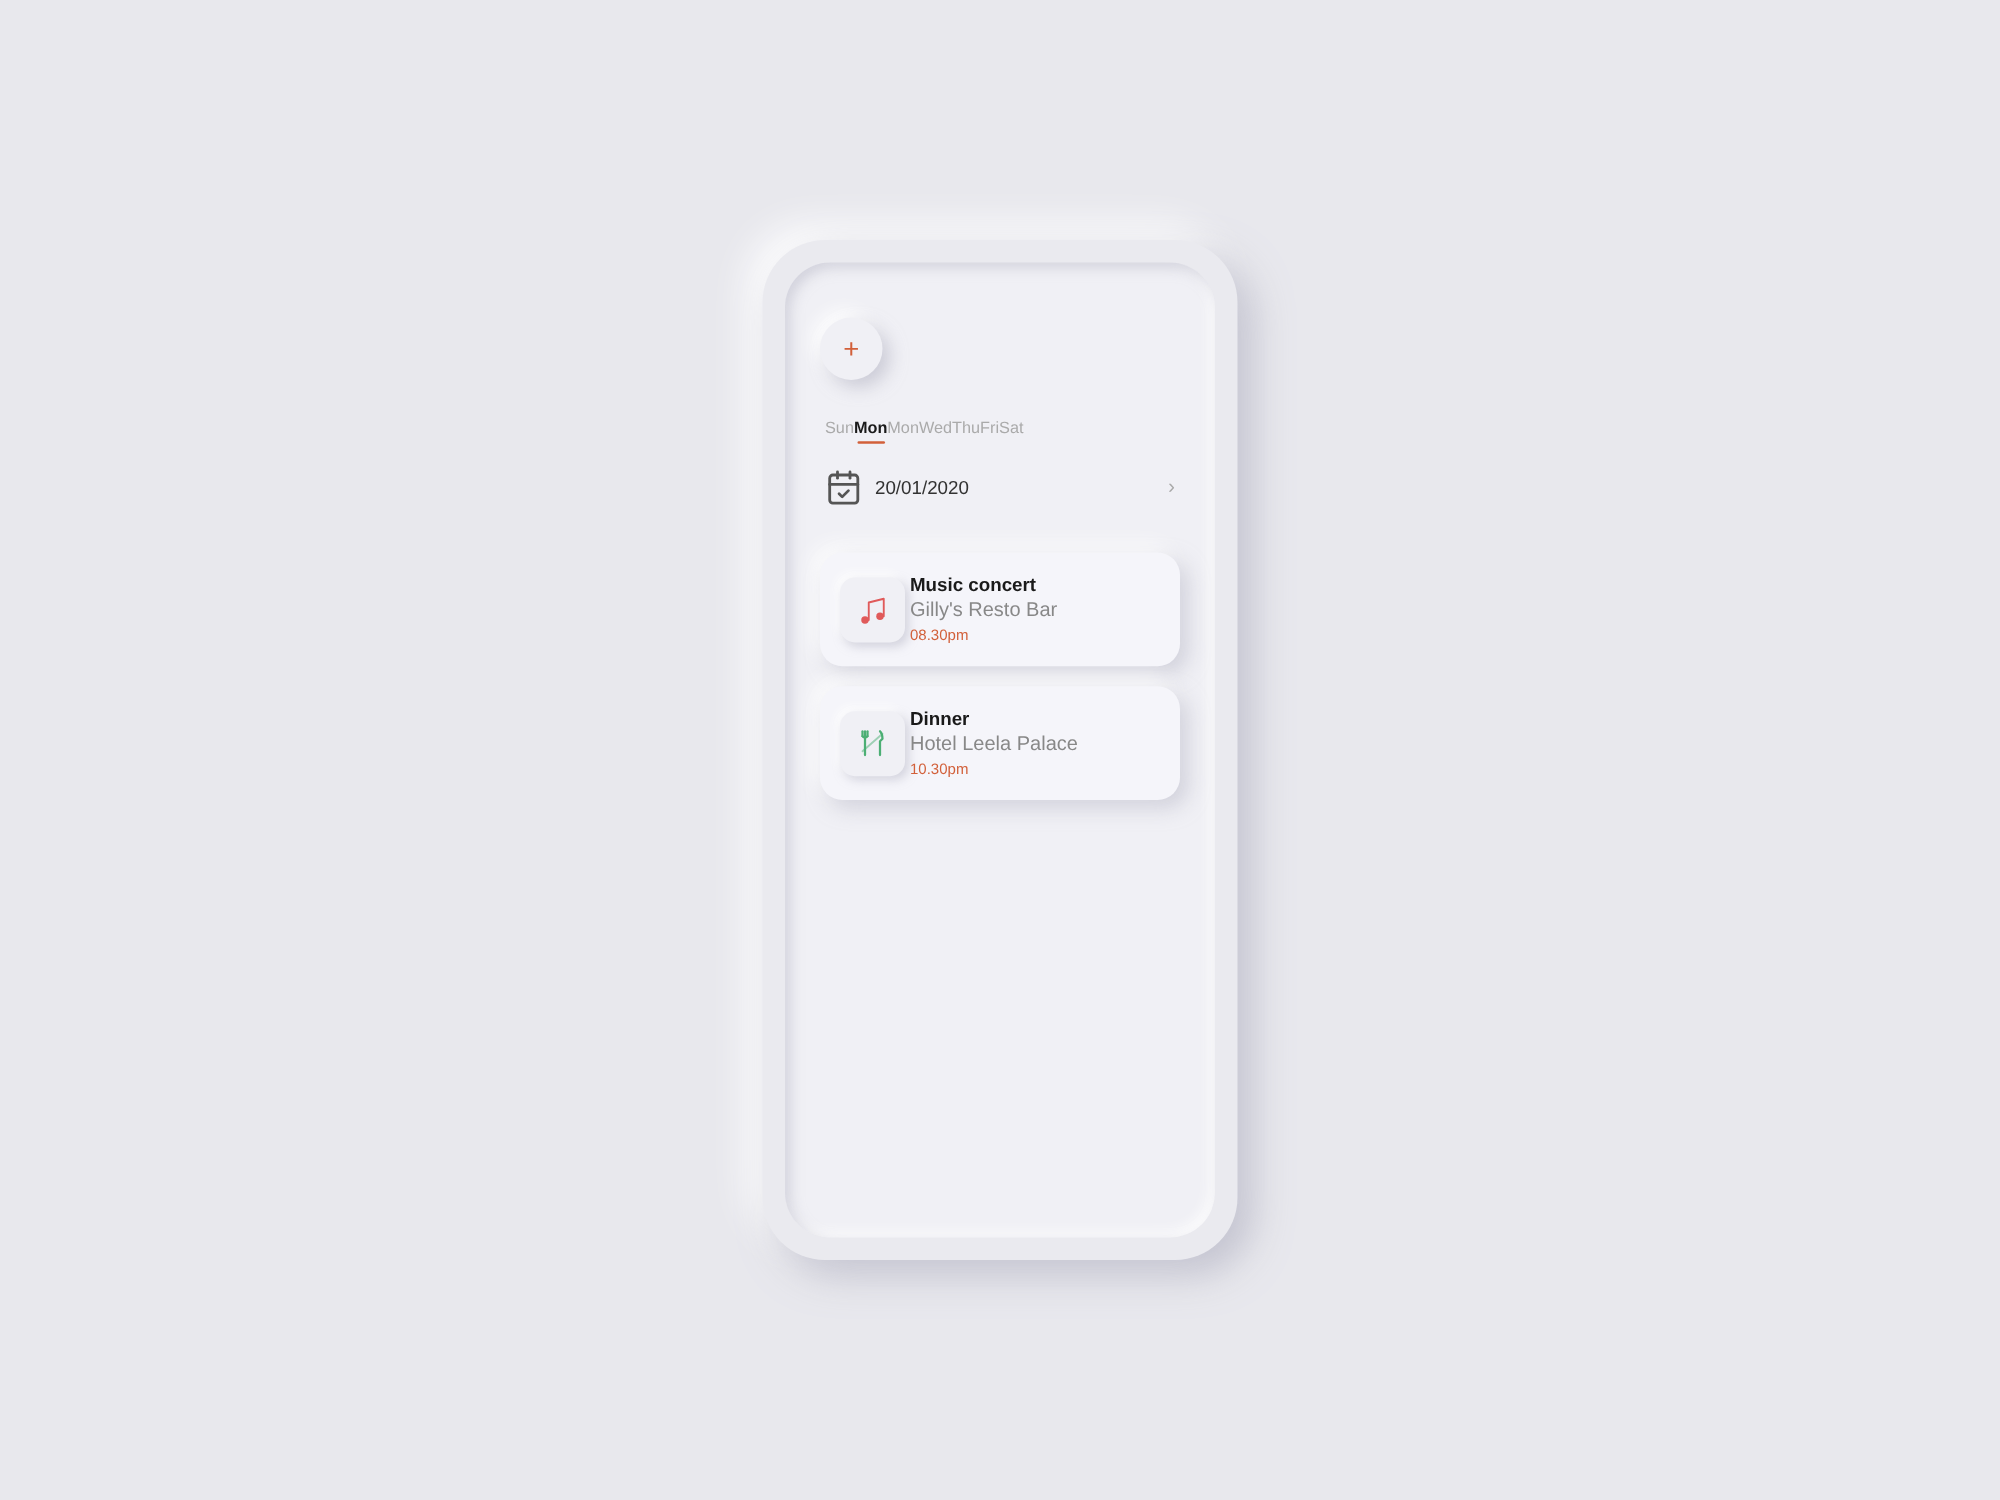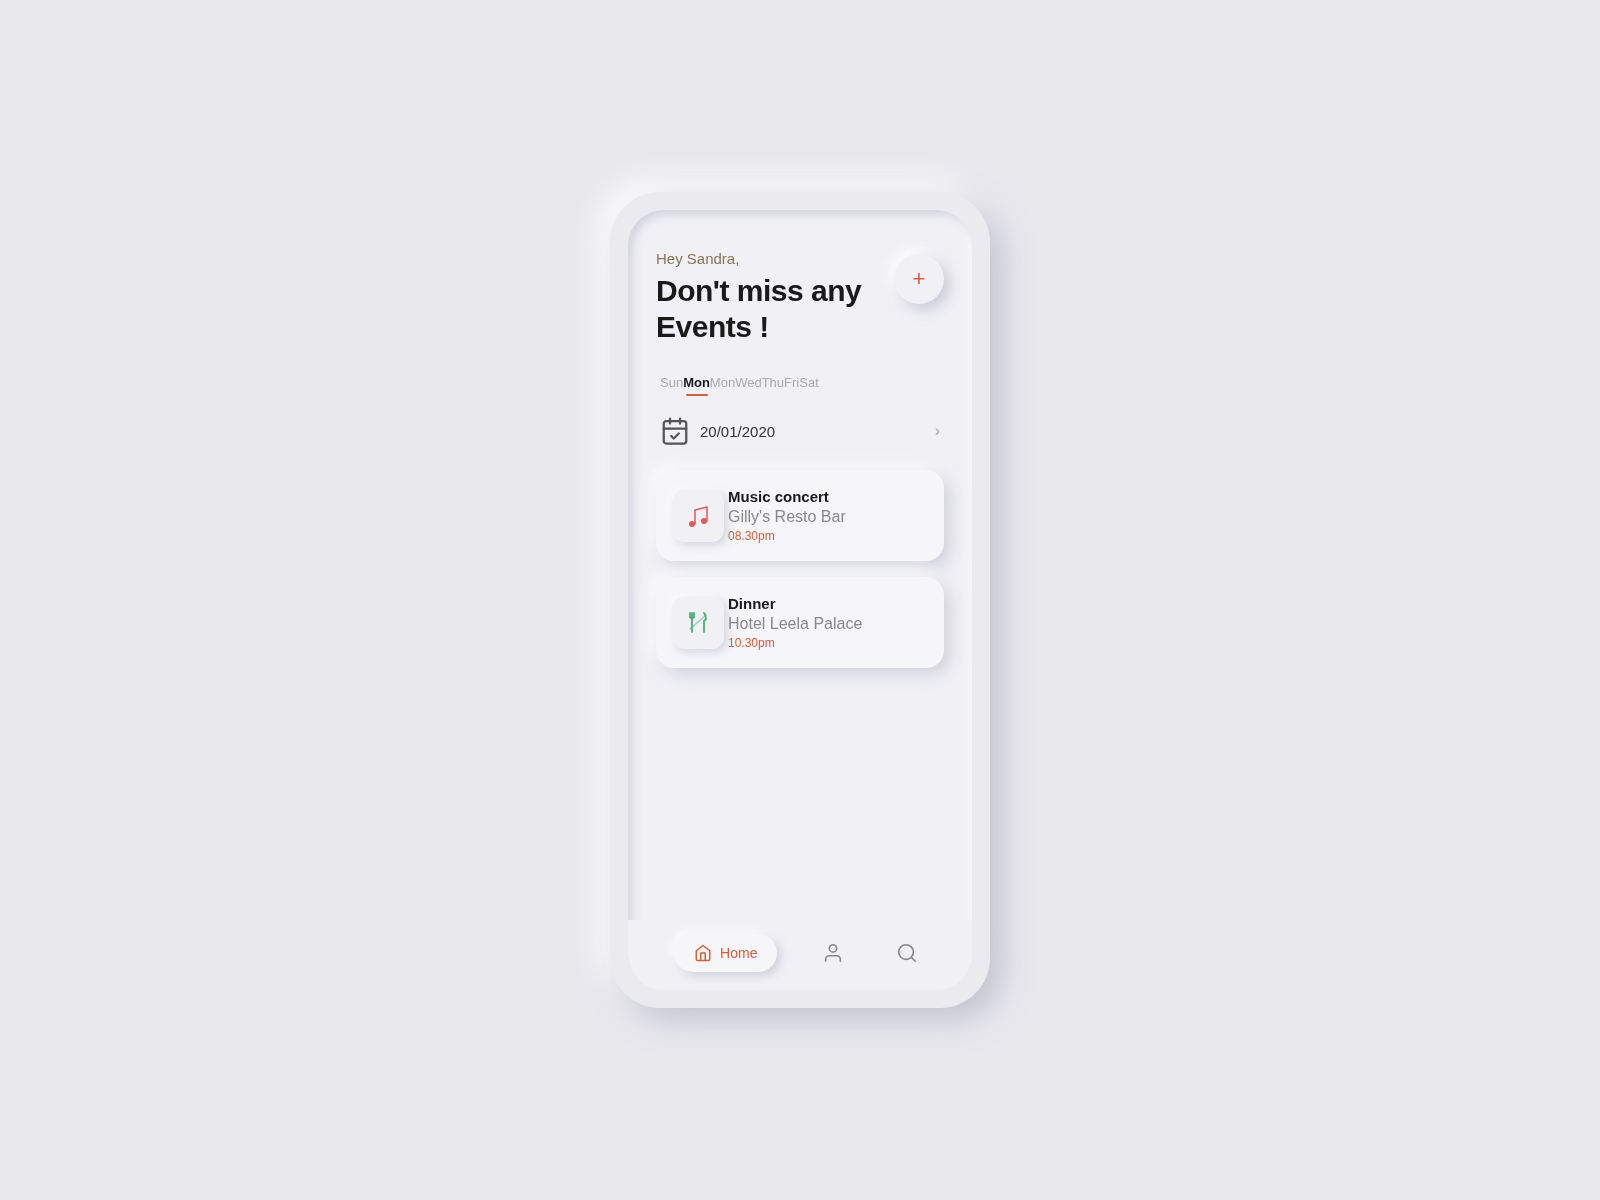--- a/index.html
+++ b/index.html
@@ -118,21 +118,21 @@
       height: 2px;
       background: #d2603a;
       border-radius: 2px;
     }
 
     
     .date-row {
       display: flex;
       align-items: center;
       justify-content: space-between;
-      margin-bottom: 24px;
+      margin-bottom: 37px;
       padding: 0 4px;
     }
 
     .date-left {
       display: flex;
       align-items: center;
       gap: 10px;
     }
 
     .calendar-icon {
@@ -247,27 +247,20 @@
     }
   </style>
 </head>
 <body>
 
 <div class="phone-outer">
   <div class="phone-inner">
     <div class="screen-content">
 
       <div class="header">
-        <div class="header-text">
-          <div class="greeting">Hey Sandra,</div>
-          <div class="headline">
-            <span>Don't miss any</span><br>
-            <span>Events !</span>
-          </div>
-        </div>
         <button class="add-btn">
           <span class="add-btn-icon">+</span>
         </button>
       </div>
 
       <div class="day-tabs">
         <span class="day-tab">Sun</span>
         <span class="day-tab active">Mon</span>
         <span class="day-tab">Mon</span>
         <span class="day-tab">Wed</span>
@@ -325,35 +318,14 @@
           <div class="event-info">
             <div class="event-title">Dinner</div>
             <div class="event-location">Hotel Leela Palace</div>
             <div class="event-time">10.30pm</div>
           </div>
         </div>
 
       </div>
     </div>
 
-    <div class="bottom-nav">
-      <div class="nav-home-pill">
-        <svg width="18" height="18" viewBox="0 0 24 24" fill="none" stroke="#d2603a" stroke-width="2" stroke-linecap="round" stroke-linejoin="round">
-          <path d="M3 9L12 2l9 7v11a2 2 0 01-2 2H5a2 2 0 01-2-2z"></path>
-          <polyline points="9 22 9 12 15 12 15 22"></polyline>
-        </svg>
-        <span class="nav-home-label">Home</span>
-      </div>
-      <div class="nav-icon-btn">
-        <svg width="22" height="22" viewBox="0 0 24 24" fill="none" stroke="#888" stroke-width="1.8" stroke-linecap="round" stroke-linejoin="round">
-          <path d="M20 21v-2a4 4 0 00-4-4H8a4 4 0 00-4 4v2"></path>
-          <circle cx="12" cy="7" r="4"></circle>
-        </svg>
-      </div>
-      <div class="nav-icon-btn">
-        <svg width="22" height="22" viewBox="0 0 24 24" fill="none" stroke="#888" stroke-width="1.8" stroke-linecap="round" stroke-linejoin="round">
-          <circle cx="11" cy="11" r="8"></circle>
-          <line x1="21" y1="21" x2="16.65" y2="16.65"></line>
-        </svg>
-      </div>
-    </div>
   </div>
 </div>
 
 </body></html>

